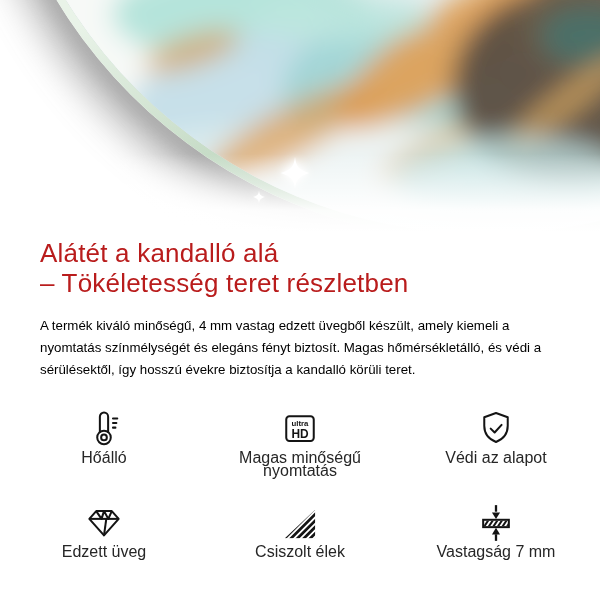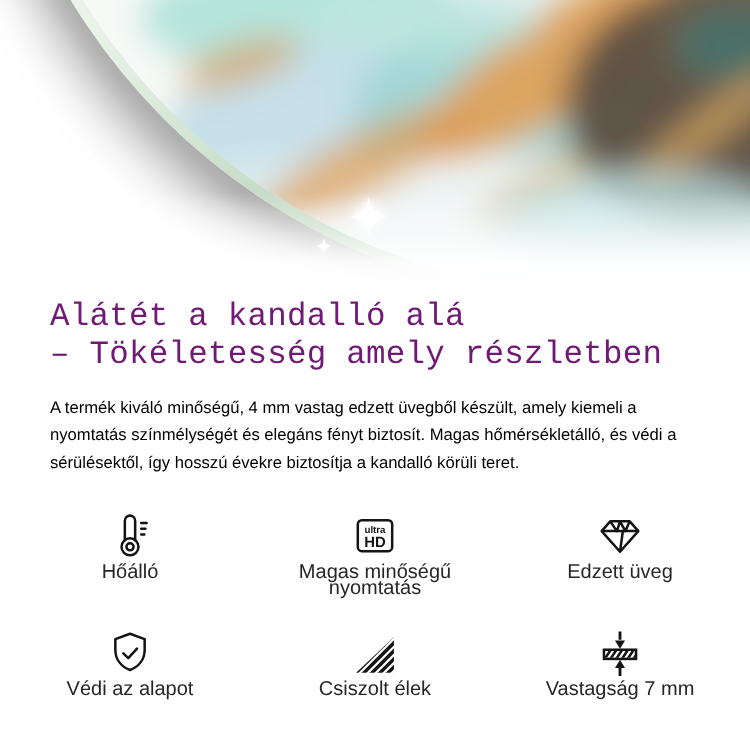--- a/index.html
+++ b/index.html
@@ -28,22 +28,22 @@
     position:absolute;left:278px;top:156px;width:34px;height:34px;
     filter:drop-shadow(0 0 6px rgba(255,255,255,.95)) drop-shadow(0 0 2px rgba(255,255,255,.9));
   }
   .sparkle-small{
     position:absolute;left:252px;top:190px;width:14px;height:14px;
     filter:drop-shadow(0 0 4px rgba(255,255,255,.9));
   }
   
   .content{padding:6px 40px 0;}
   .title{
-    margin:0;font-family:Liberation Mono, monospace;font-weight:400;
-    font-size:26px;line-height:30px;color:#701a75;letter-spacing:.2px;
+    margin:0;font-family:Liberation Sans, sans-serif;font-weight:400;
+    font-size:26px;line-height:30px;color:#b91c1c;letter-spacing:.2px;
   }
   .title span{display:block;}
   .description{
     margin:17px 0 0;max-width:530px;font-size:13.3px;line-height:22px;color:#000000;
   }
   
   .features{
     margin:26px -34px 0;display:grid;grid-template-columns:repeat(3,1fr);row-gap:24px;
   }
   .feature{display:flex;flex-direction:column;align-items:center;}
@@ -93,21 +93,21 @@
     </svg>
     <svg class="sparkle-small" viewBox="0 0 36 36">
       <path d="M18 1c1.3 10 3.2 13 15 17-11.8 4-13.7 7-15 17-1.3-10-3.2-13-15-17C14.8 14 16.7 11 18 1z" fill="#ffffff"></path>
     </svg>
     <div class="hero-fade"></div>
   </section>
 
   <section class="content">
     <h1 class="title">
       <span>Alátét a kandalló alá</span>
-      <span>– Tökéletesség amely részletben</span>
+      <span>– Tökéletesség teret részletben</span>
     </h1>
     <p class="description">A termék kiváló minőségű, 4 mm vastag edzett üvegből készült, amely kiemeli a nyomtatás színmélységét és elegáns fényt biztosít. Magas hőmérsékletálló, és védi a sérülésektől, így hosszú évekre biztosítja a kandalló körüli teret.</p>
 
     <div class="features">
 
       <div class="feature">
         <div class="ficon">
           <svg width="44" height="44" viewBox="0 0 48 48">
             <g class="ic" stroke-linecap="round">
               <path d="M19.5 27.4V10.5a4.5 4.5 0 0 1 9 0v16.9"></path>
@@ -127,41 +127,41 @@
             <text x="24" y="21" text-anchor="middle" font-size="8.5" font-weight="700" font-family="Liberation Sans, sans-serif" fill="#141414">ultra</text>
             <text x="24" y="33.5" text-anchor="middle" font-size="13" font-weight="800" font-family="Liberation Sans, sans-serif" fill="#141414">HD</text>
           </svg>
         </div>
         <div class="flabel">Magas minőségű nyomtatás</div>
       </div>
 
       <div class="feature">
         <div class="ficon">
           <svg width="44" height="44" viewBox="0 0 48 48">
+            <g class="ic" stroke-width="2.3" stroke-linejoin="round" stroke-linecap="round">
+              <path d="M24 6.5l12.8 4.7v9.3c0 8.6-5.3 14.8-12.8 17.7-7.5-2.9-12.8-9.1-12.8-17.7v-9.3L24 6.5z"></path>
+              <path d="M18.2 23.6l4.3 4.2 7.6-8.3"></path>
+            </g>
+          </svg>
+        </div>
+        <div class="flabel">Védi az alapot</div>
+      </div>
+
+      <div class="feature">
+        <div class="ficon">
+          <svg width="44" height="44" viewBox="0 0 48 48">
             <g class="ic" stroke-width="2" stroke-linejoin="round">
               <path d="M15.5 11h17L40 19.5 24 37.5 8 19.5 15.5 11z"></path>
               <path d="M8 19.5h32"></path>
               <path d="M15.5 11l5.8 8.5L24 11l4.7 8.5L32.5 11"></path>
               <path d="M26.5 19.5L24 37.5"></path>
             </g>
           </svg>
         </div>
         <div class="flabel">Edzett üveg</div>
-      </div>
-
-      <div class="feature">
-        <div class="ficon">
-          <svg width="44" height="44" viewBox="0 0 48 48">
-            <g class="ic" stroke-width="2.3" stroke-linejoin="round" stroke-linecap="round">
-              <path d="M24 6.5l12.8 4.7v9.3c0 8.6-5.3 14.8-12.8 17.7-7.5-2.9-12.8-9.1-12.8-17.7v-9.3L24 6.5z"></path>
-              <path d="M18.2 23.6l4.3 4.2 7.6-8.3"></path>
-            </g>
-          </svg>
-        </div>
-        <div class="flabel">Védi az alapot</div>
       </div>
 
       <div class="feature">
         <div class="ficon">
           <svg width="44" height="44" viewBox="0 0 48 48">
             <defs>
               <clipPath id="triclip">
                   <path d="M7.5 40.5h33v-31L7.5 40.5z"></path>
                 </clipPath>
             </defs>

